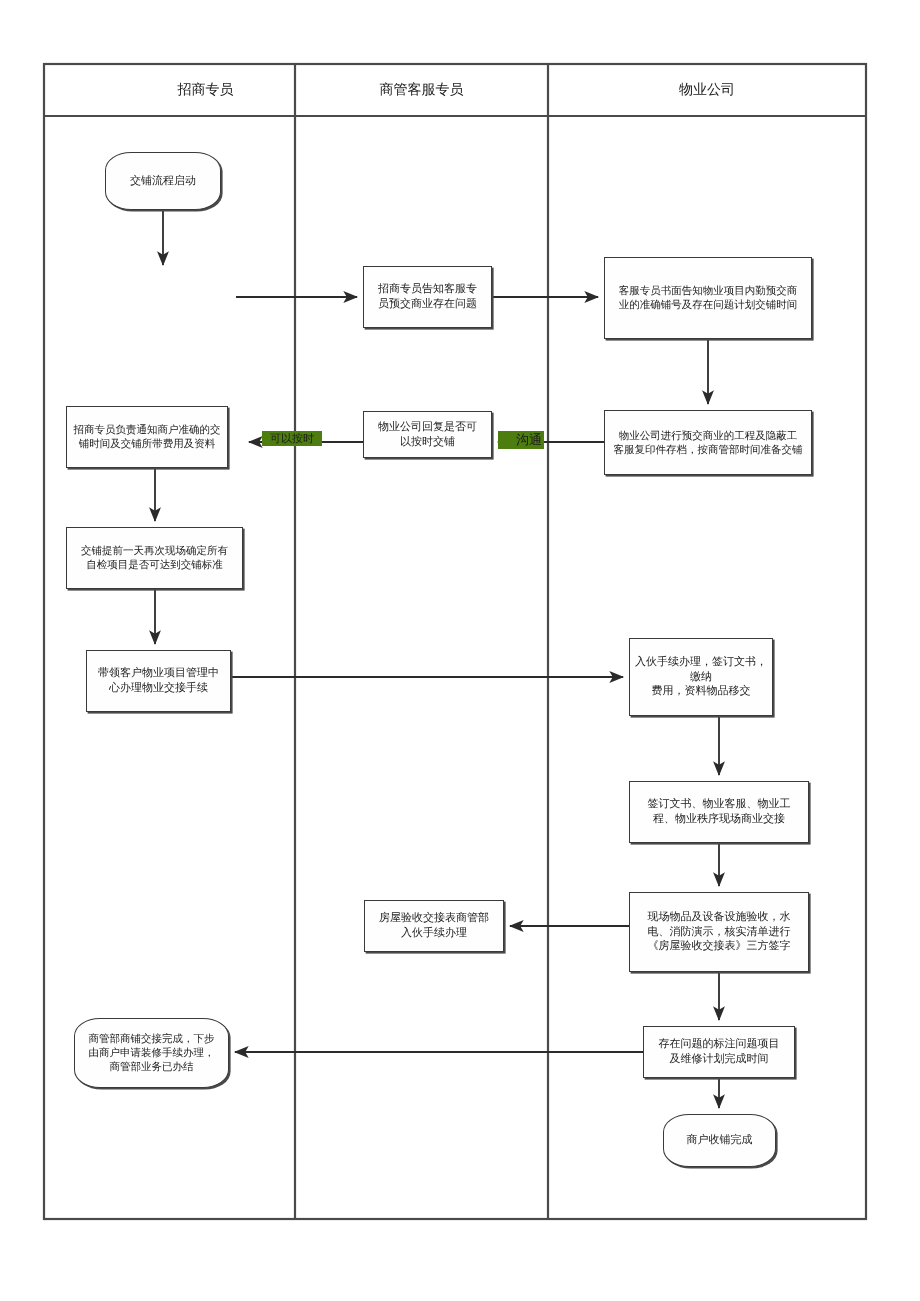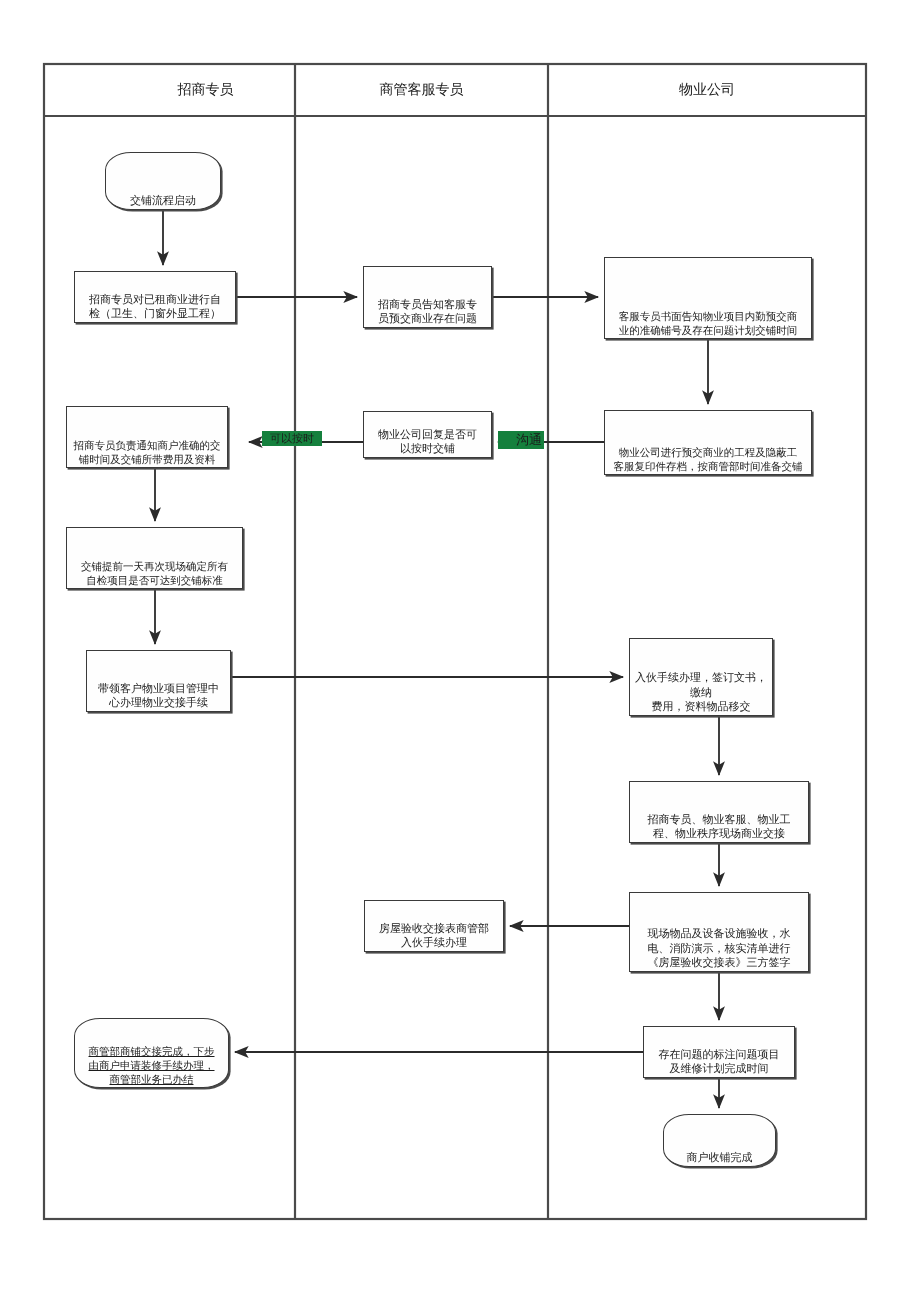--- a/index.html
+++ b/index.html
@@ -21,21 +21,21 @@
     position: absolute;
     left: 0;
     top: 0;
     width: 920px;
     height: 1301px;
   }
   .node {
     position: absolute;
     box-sizing: border-box;
     display: flex;
-    align-items: flex-end;
+    align-items: center;
     justify-content: center;
     text-align: center;
     color: #1b1b1b;
     line-height: 1.32;
     background: #fefefe;
     z-index: 5;
   }
   .node .txt {
     display: block;
     width: 100%;
@@ -55,21 +55,21 @@
   .lane-header {
     position: absolute;
     display: flex;
     align-items: center;
     justify-content: center;
     color: #1b1b1b;
     z-index: 4;
   }
   .edge-label {
     position: absolute;
-    background: #15803d;
+    background: #4d7c0f;
     color: #1b1b1b;
     padding: 0 2px;
     z-index: 6;
     white-space: nowrap;
     text-align: center;
   }
 </style>
 </head>
 <body>
 
@@ -130,24 +130,20 @@
     <span>商管客服专员</span>
   </div>
   <div class="lane-header" style="left:548px; top:64px; width:318px; height:52px; font-size:14px;">
     <span>物业公司</span>
   </div>
 
   <div class="node terminal" style="left:105px; top:152px; width:116px; height:58px; font-size:11px;">
     <span class="txt">交铺流程启动</span>
   </div>
 
-  <div class="node process" style="left:74px; top:271px; width:162px; height:52px; font-size:11px;">
-    <span class="txt">招商专员对已租商业进行自
-检（卫生、门窗外显工程）</span>
-  </div>
 
   <div class="node process" style="left:363px; top:266px; width:129px; height:62px; font-size:11px;">
     <span class="txt">招商专员告知客服专
 员预交商业存在问题</span>
   </div>
 
   <div class="node process" style="left:604px; top:257px; width:208px; height:82px; font-size:10.5px;">
     <span class="txt">客服专员书面告知物业项目内勤预交商
 业的准确铺号及存在问题计划交铺时间</span>
   </div>
@@ -176,41 +172,41 @@
     <span class="txt">带领客户物业项目管理中
 心办理物业交接手续</span>
   </div>
 
   <div class="node process" style="left:629px; top:638px; width:144px; height:78px; font-size:11px;">
     <span class="txt">入伙手续办理，签订文书，缴纳
 费用，资料物品移交</span>
   </div>
 
   <div class="node process" style="left:629px; top:781px; width:180px; height:62px; font-size:11px;">
-    <span class="txt">招商专员、物业客服、物业工
+    <span class="txt">签订文书、物业客服、物业工
 程、物业秩序现场商业交接</span>
   </div>
 
   <div class="node process" style="left:629px; top:892px; width:180px; height:80px; font-size:11px;">
     <span class="txt">现场物品及设备设施验收，水
 电、消防演示，核实清单进行
 《房屋验收交接表》三方签字</span>
   </div>
 
   <div class="node process" style="left:364px; top:900px; width:140px; height:52px; font-size:11px;">
     <span class="txt">房屋验收交接表商管部
 入伙手续办理</span>
   </div>
 
   <div class="node process" style="left:643px; top:1026px; width:152px; height:52px; font-size:11px;">
     <span class="txt">存在问题的标注问题项目
 及维修计划完成时间</span>
   </div>
 
-  <div class="node terminal" style="left:74px; top:1018px; width:155px; height:70px; font-size:10.5px;text-decoration:underline;">
+  <div class="node terminal" style="left:74px; top:1018px; width:155px; height:70px; font-size:10.5px;">
     <span class="txt">商管部商铺交接完成，下步
 由商户申请装修手续办理，
 商管部业务已办结</span>
   </div>
 
   <div class="node terminal" style="left:663px; top:1114px; width:113px; height:53px; font-size:11px;">
     <span class="txt">商户收铺完成</span>
   </div>
 
   <div class="edge-label" style="left:262px; top:431px; width:56px; font-size:11px;">可以按时</div>

